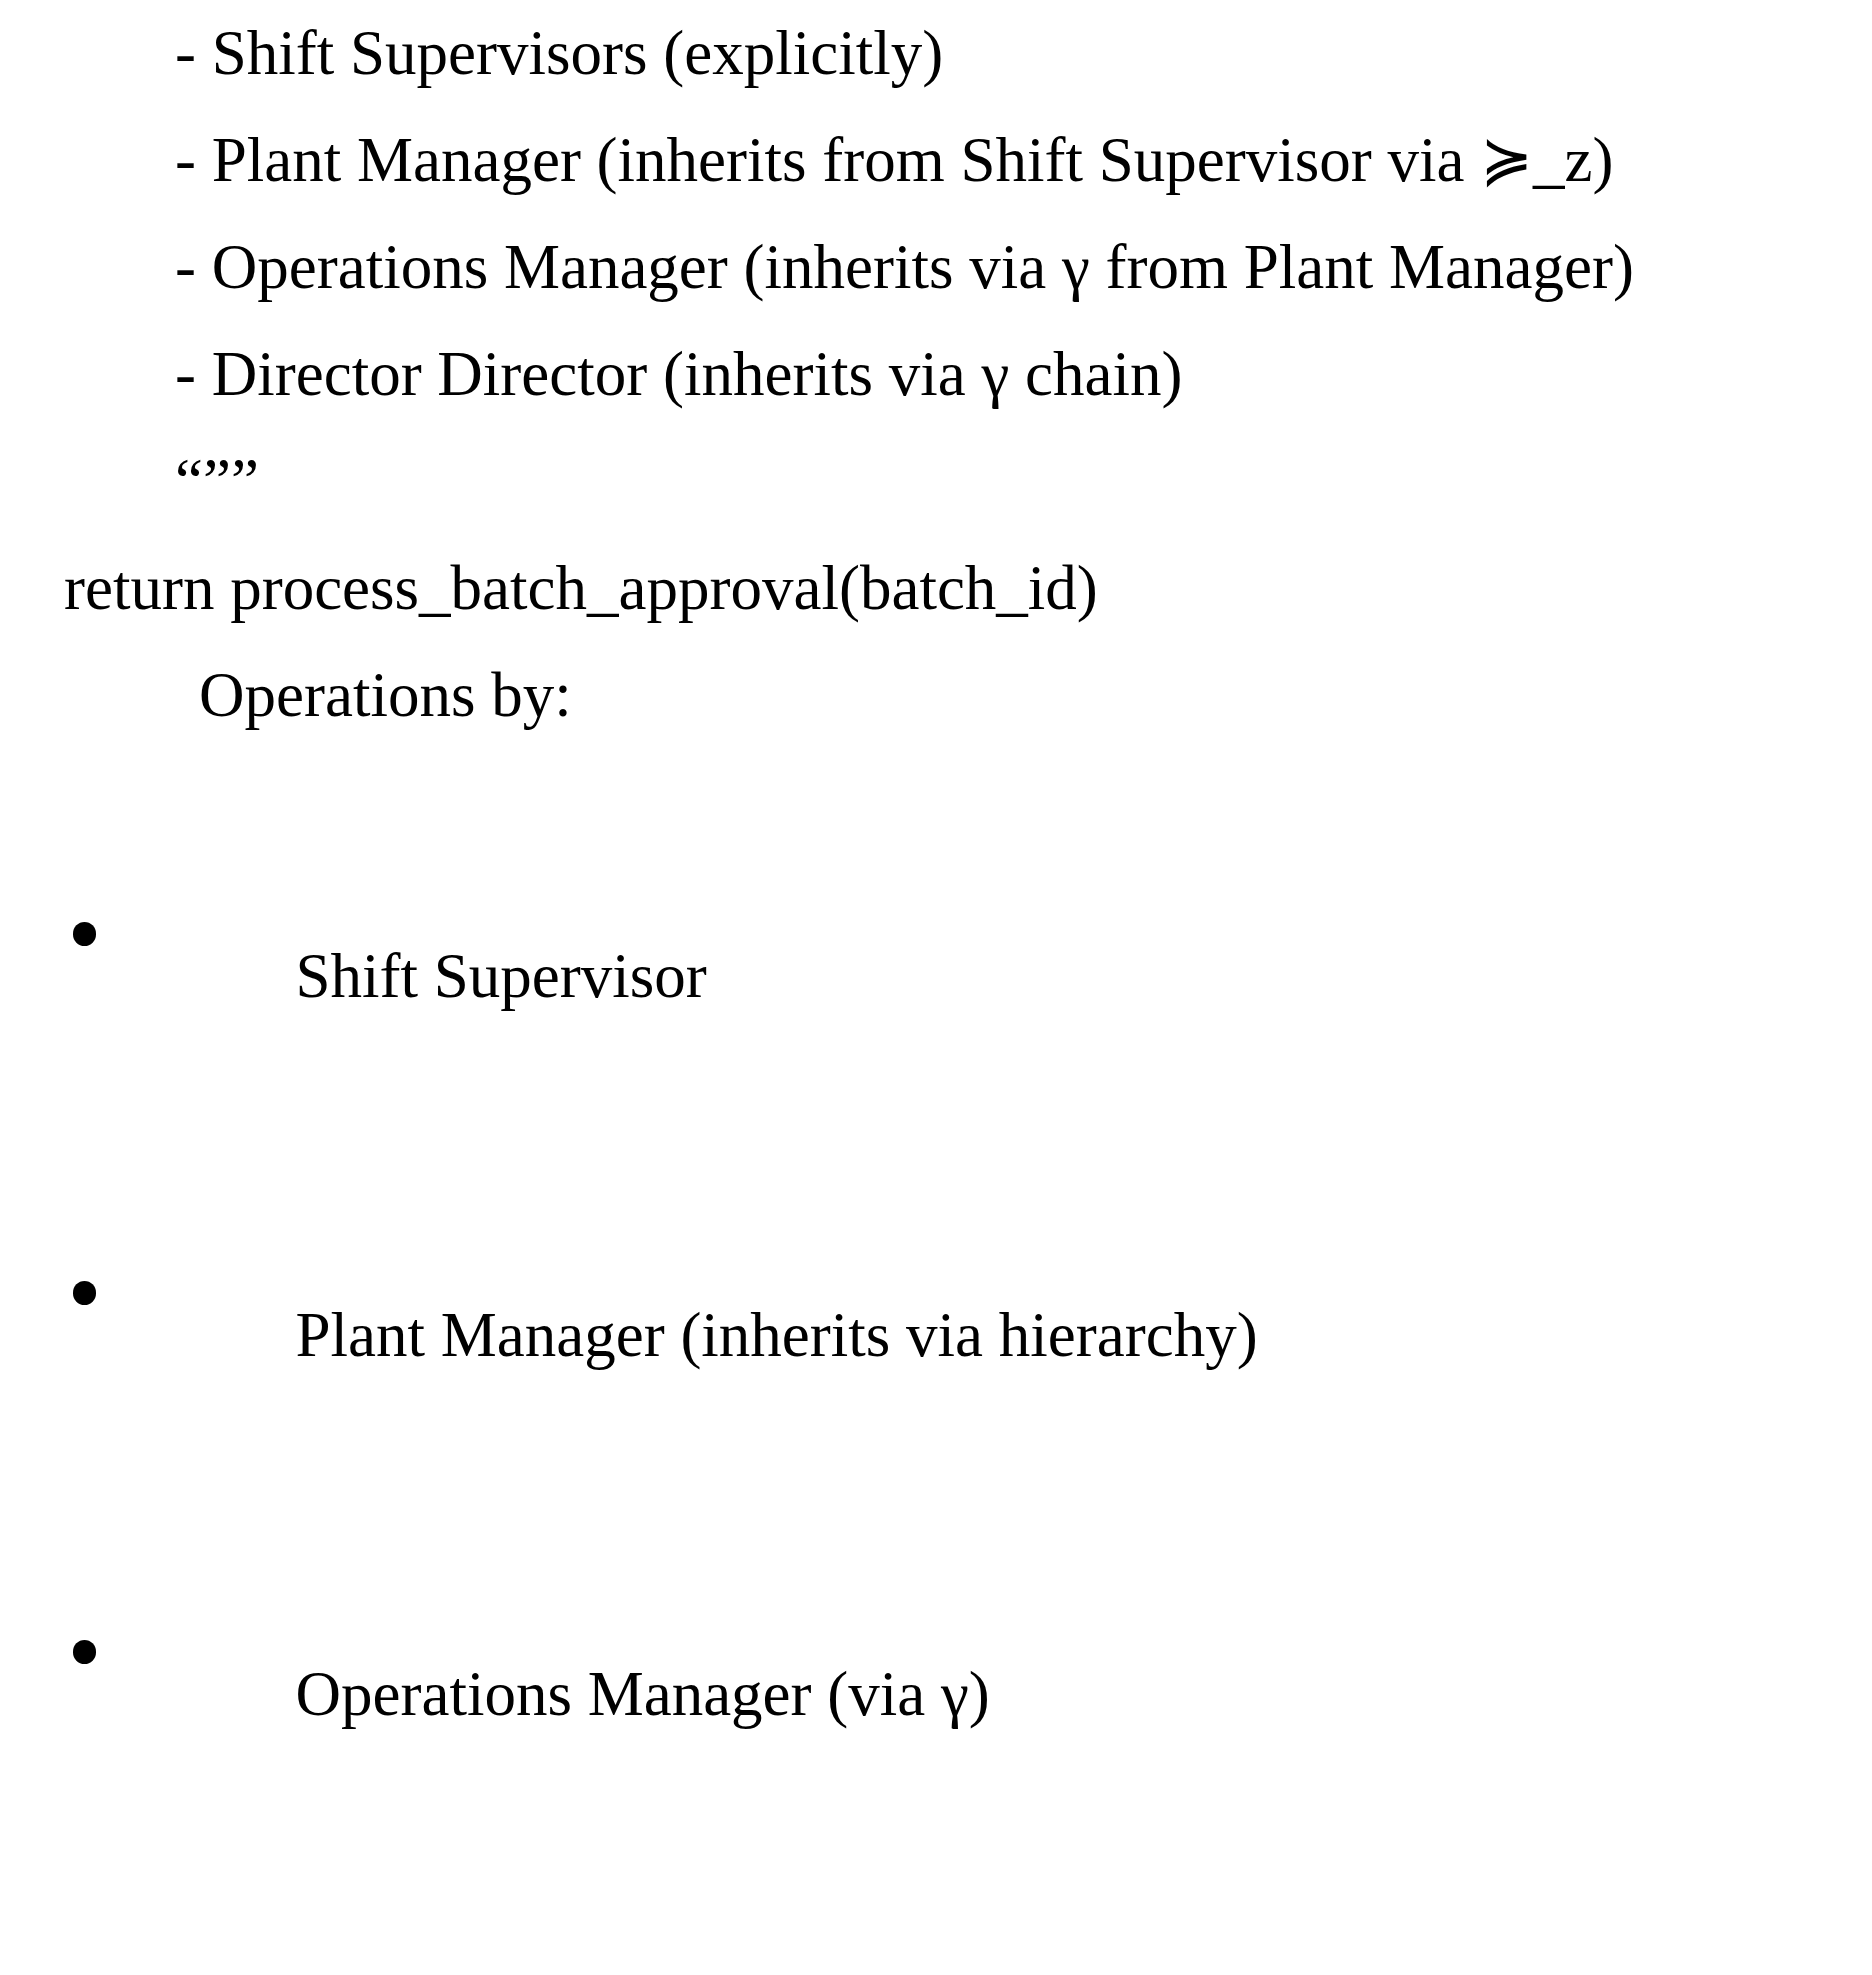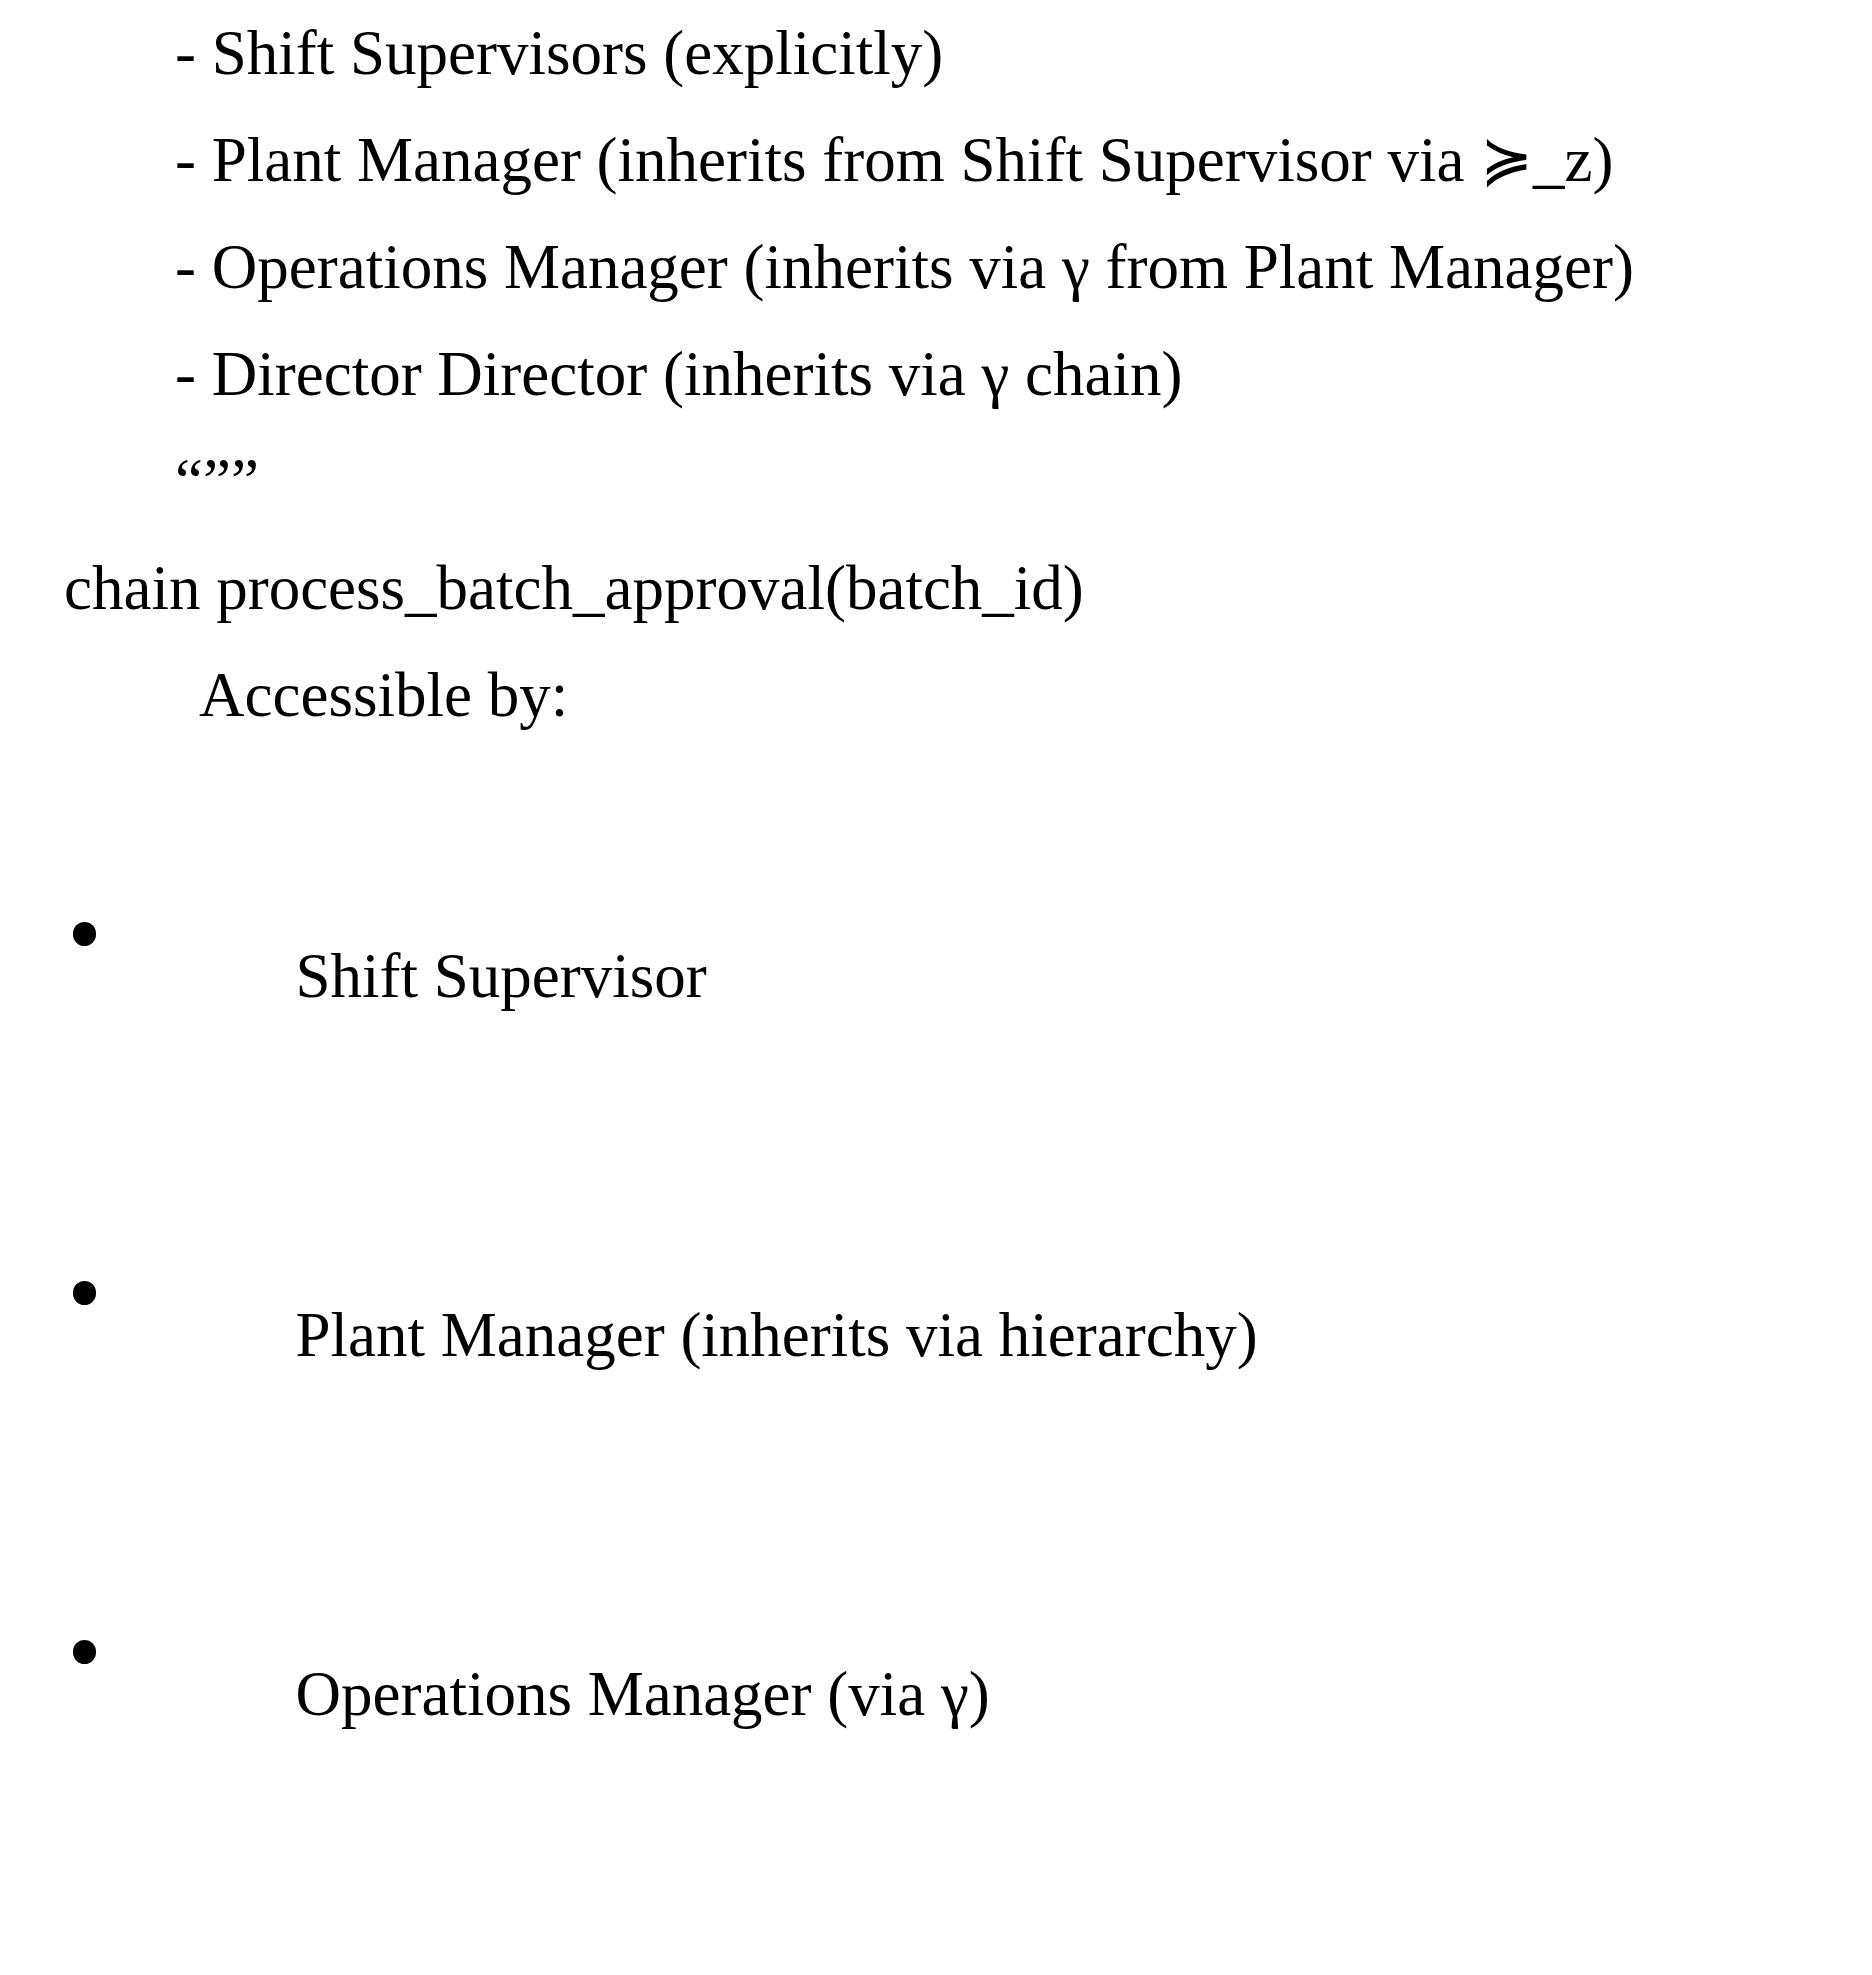--- a/index.html
+++ b/index.html
@@ -55,23 +55,23 @@
 
 <div class="page">
 
   <p class="line ind-comment">- Shift Supervisors (explicitly)</p>
   <p class="line ind-comment">- Plant Manager (inherits from Shift Supervisor via ≽_z)</p>
   <p class="line ind-comment">- Operations Manager (inherits via γ from Plant Manager)</p>
   <p class="line ind-comment">- Director Director (inherits via γ chain)</p>
 
   <p class="line ind-comment">“””</p>
 
-  <p class="line ind-code">chain process_batch_approval(batch_id)</p>
+  <p class="line ind-code">return process_batch_approval(batch_id)</p>
 
-  <p class="line ind-label">Accessible by:</p>
+  <p class="line ind-label">Operations by:</p>
 
   <ul class="role-list">
     <li>
       <span class="dot"></span>
       <span>Shift Supervisor</span>
     </li>
     <li>
       <span class="dot"></span>
       <span>Plant Manager (inherits via hierarchy)</span>
     </li>

